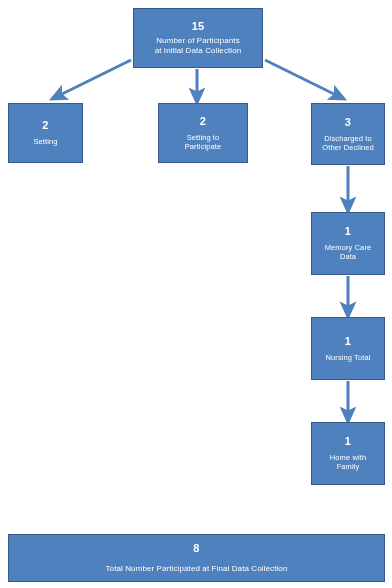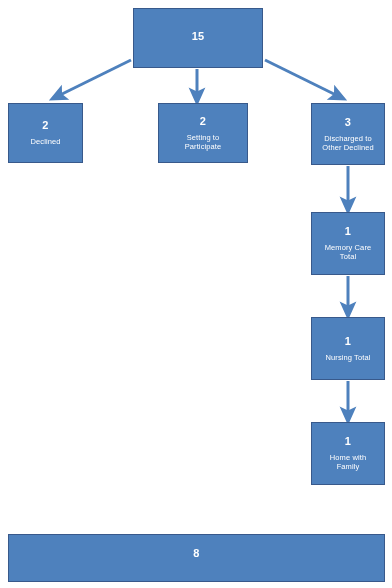--- a/index.html
+++ b/index.html
@@ -100,53 +100,56 @@
       <line x1="348" y1="276" x2="348" y2="310" stroke="#4E81BD" stroke-width="3" marker-end="url(#ah)"></line>
     </g>
 
     <g>
       <line x1="348" y1="381" x2="348" y2="415" stroke="#4E81BD" stroke-width="3" marker-end="url(#ah)"></line>
     </g>
   </svg>
 
   <div class="node" id="node-top">
     <div class="count">15</div>
+    <div class="label">Number of Participants
+at Initial Data Collection</div>
   </div>
 
   <div class="node" id="node-deceased">
     <div class="count">2</div>
-    <div class="label">Declined</div>
+    <div class="label">Setting</div>
   </div>
 
   <div class="node" id="node-declined">
     <div class="count">2</div>
     <div class="label">Setting to
 Participate</div>
   </div>
 
   <div class="node" id="node-discharged">
     <div class="count">3</div>
     <div class="label">Discharged to
 Other Declined</div>
   </div>
 
   <div class="node" id="node-memory">
     <div class="count">1</div>
     <div class="label">Memory Care
-Total</div>
+Data</div>
   </div>
 
   <div class="node" id="node-nursing">
     <div class="count">1</div>
     <div class="label">Nursing Total</div>
   </div>
 
   <div class="node" id="node-homefam">
     <div class="count">1</div>
     <div class="label">Home with
 Family</div>
   </div>
 
   <div class="node" id="node-total">
     <div class="count">8</div>
+    <div class="label">Total Number Participated at Final Data Collection</div>
   </div>
 
 </div>
 
 </body></html>

